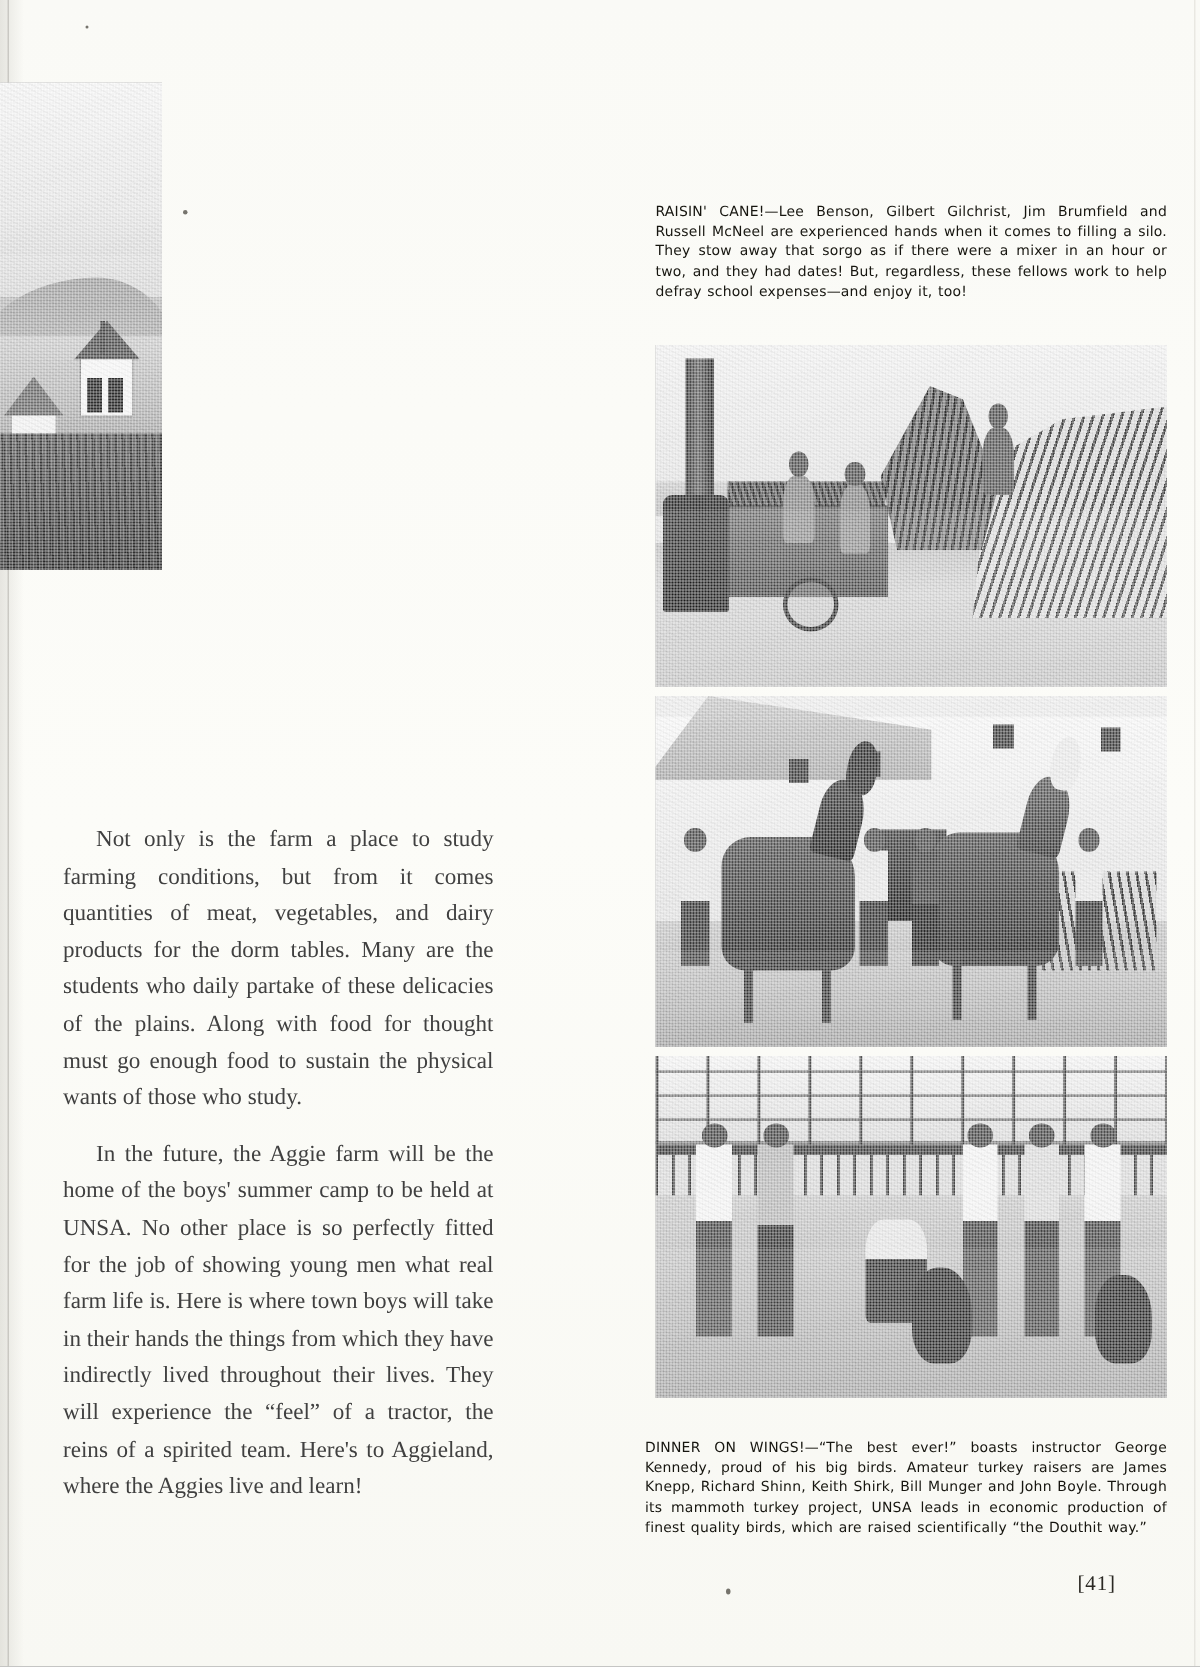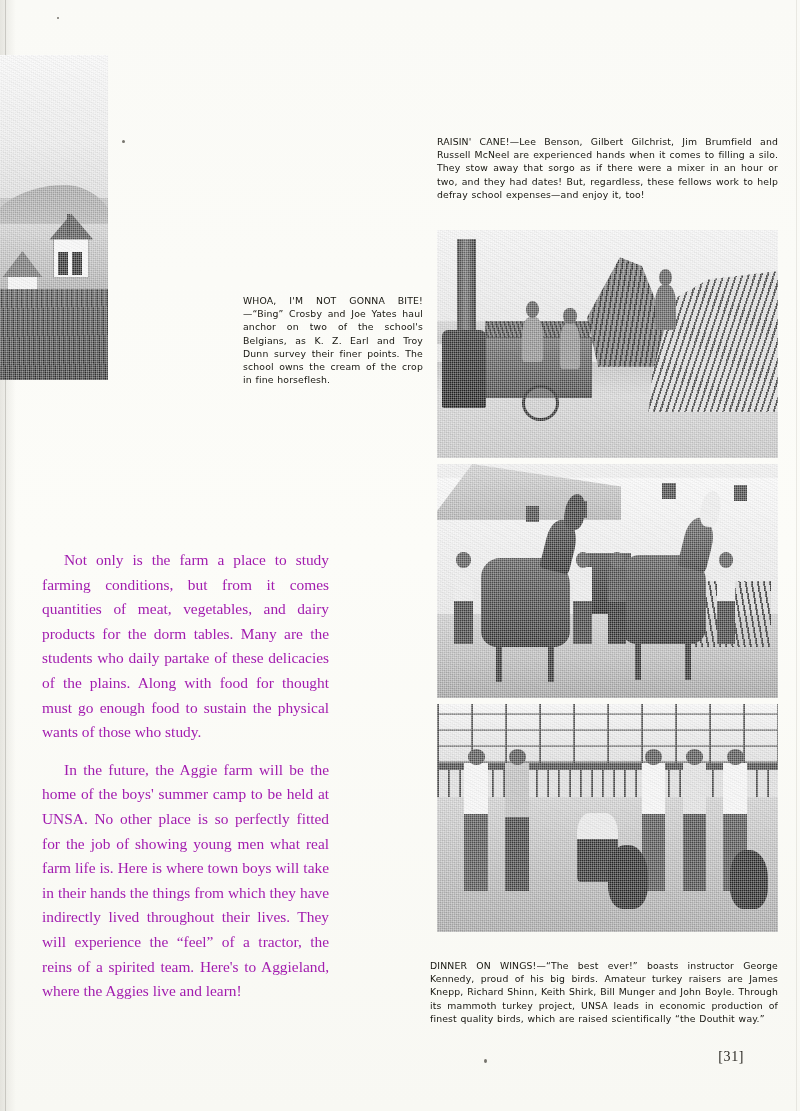--- a/index.html
+++ b/index.html
@@ -236,21 +236,21 @@
 
   
   .body-col {
     position: absolute;
     left: 42px;
     top: 548px;
     width: 287px;
     font-family: "Liberation Serif", "DejaVu Serif", serif;
     font-size: 15.4px;
     line-height: 24.6px;
-    color: #a21caf;
+    color: #404040;
     text-align: justify;
     text-justify: inter-word;
   }
   .body-col p { margin: 0; text-indent: 22px; }
   .body-col p + p { margin-top: 13px; }
 
   
   #page-folio {
     position: absolute;
     right: 56px;
@@ -308,21 +308,20 @@
     <div class="silo-man m2">
         <span class="hd"></span>
       </div>
     <div class="silo-man m3">
         <span class="hd"></span>
       </div>
     <div class="halftone"></div>
     <div class="grain"></div>
   </div>
 
-  <div class="caption" id="caption-whoa-bite">WHOA, I'M NOT GONNA BITE! —“Bing” Crosby and Joe Yates haul anchor on two of the school's Belgians, as K. Z. Earl and Troy Dunn survey their finer points. The school owns the cream of the crop in fine horseflesh.</div>
 
   <div class="photo" id="photo-draft-horses">
     <div class="brn-sky"></div>
     <div class="brn-wall"></div>
     <div class="brn-roof"></div>
     <div class="brn-window" style="left:26%;top:18%;"></div>
     <div class="brn-window" style="left:40%;top:16%;"></div>
     <div class="brn-window" style="left:66%;top:8%;"></div>
     <div class="brn-window" style="left:87%;top:9%;"></div>
     <div class="brn-door"></div>
@@ -386,19 +385,19 @@
     <div class="grain"></div>
   </div>
 
   <div class="caption" id="caption-dinner-wings">DINNER ON WINGS!—“The best ever!” boasts instructor George Kennedy, proud of his big birds. Amateur turkey raisers are James Knepp, Richard Shinn, Keith Shirk, Bill Munger and John Boyle. Through its mammoth turkey project, UNSA leads in economic production of finest quality birds, which are raised scientifically “the Douthit way.”</div>
 
   <div class="body-col">
     <p>Not only is the farm a place to study farming conditions, but from it comes quantities of meat, vegetables, and dairy products for the dorm tables. Many are the students who daily partake of these delicacies of the plains. Along with food for thought must go enough food to sustain the physical wants of those who study.</p>
     <p>In the future, the Aggie farm will be the home of the boys' summer camp to be held at UNSA. No other place is so perfectly fitted for the job of showing young men what real farm life is. Here is where town boys will take in their hands the things from which they have indirectly lived throughout their lives. They will experience the “feel” of a tractor, the reins of a spirited team. Here's to Aggieland, where the Aggies live and learn!</p>
   </div>
 
-  <div id="page-folio">[31]</div>
+  <div id="page-folio">[41]</div>
 
   <div class="speck" style="left:122px;top:140px;width:3px;height:3px;"></div>
   <div class="speck" style="left:484px;top:1059px;width:3px;height:4px;"></div>
   <div class="speck" style="left:57px;top:17px;width:2px;height:2px;"></div>
 
 </div>
 
 </body></html>

